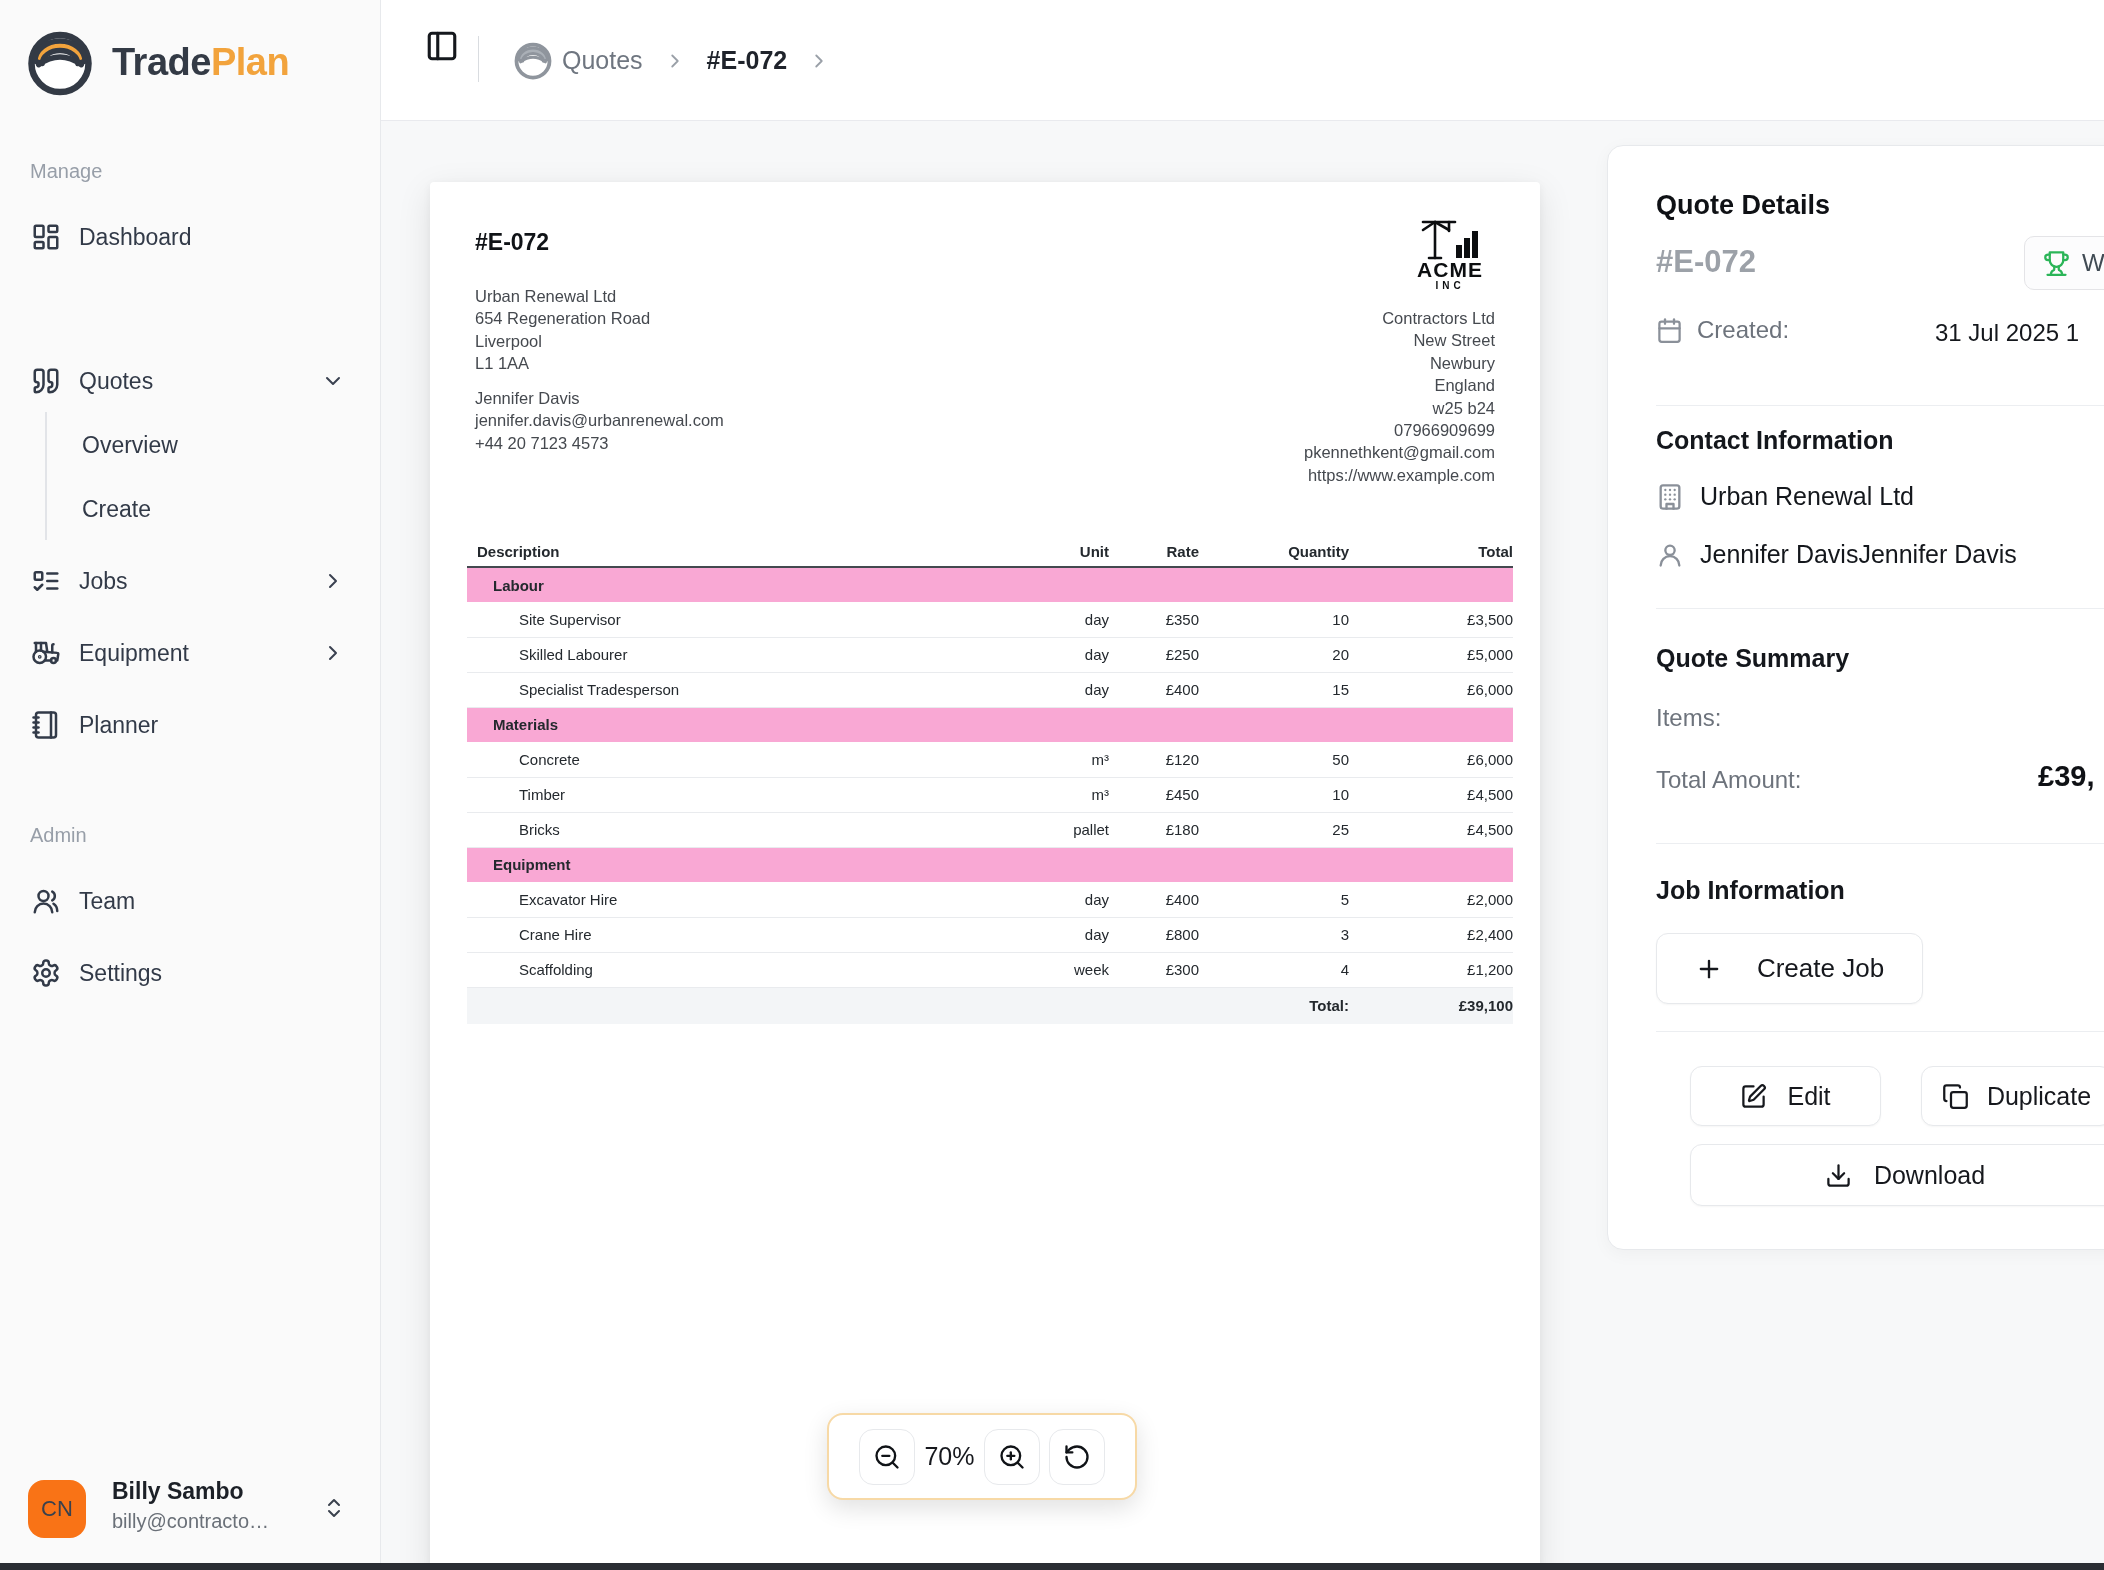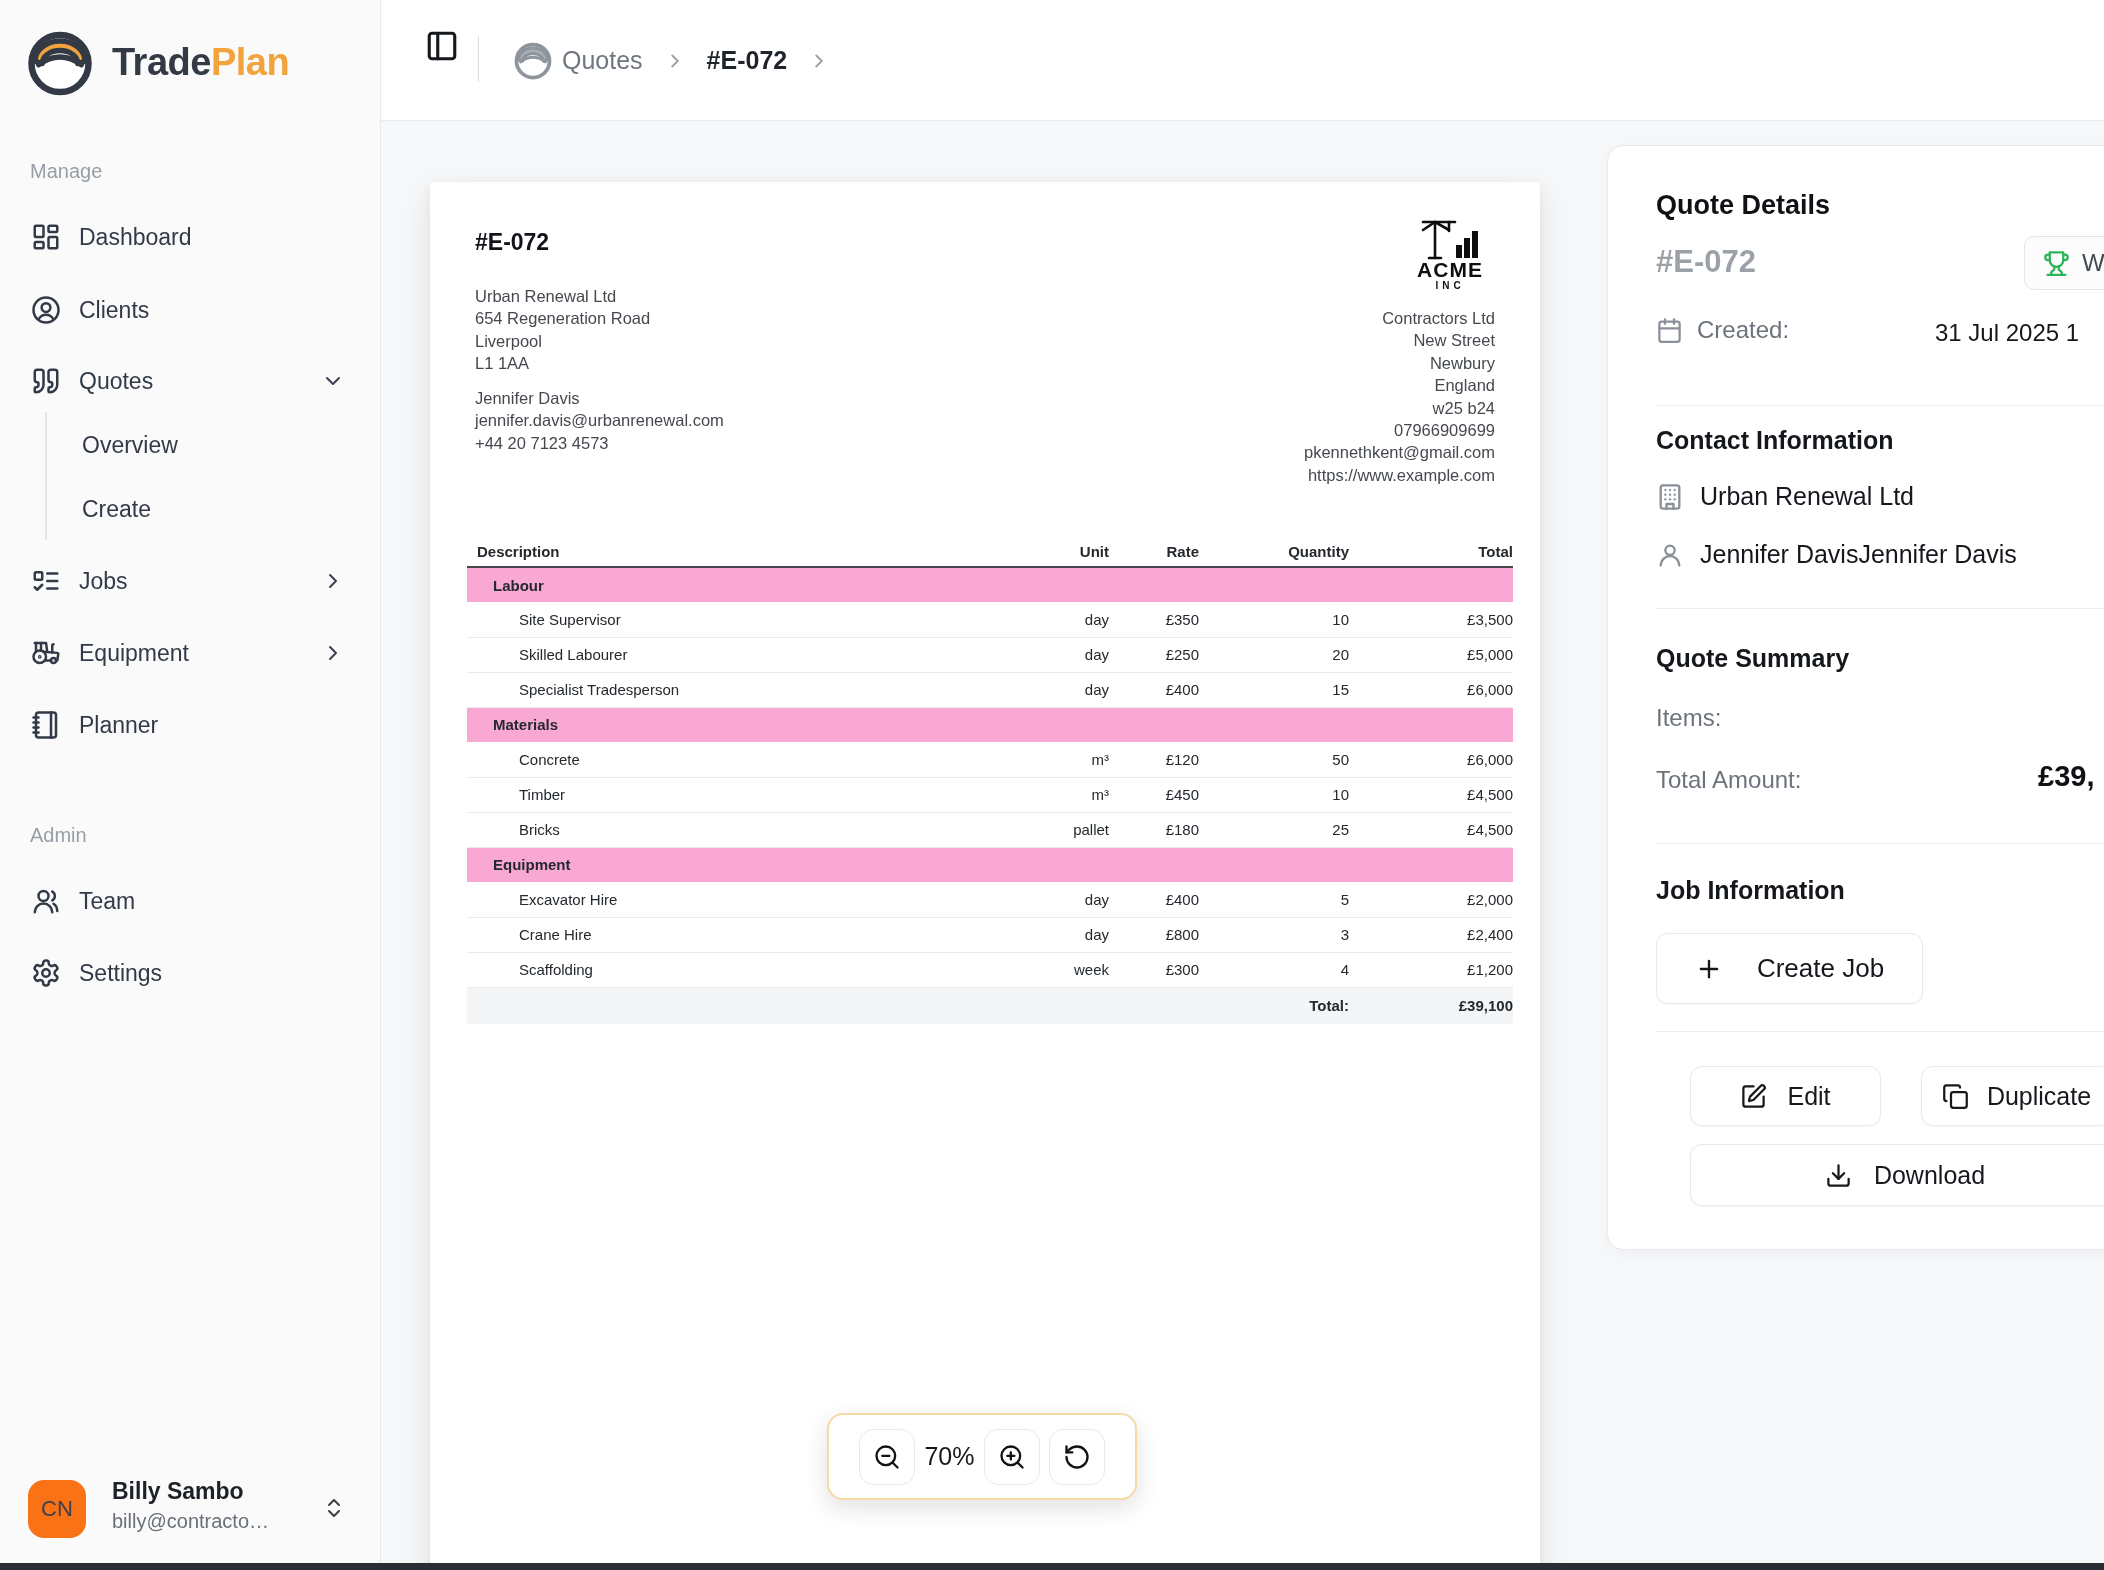--- a/index.html
+++ b/index.html
@@ -107,30 +107,20 @@
           <svg class="ic" width="30" height="30" viewBox="0 0 24 24">
             <rect width="7" height="9" x="3" y="3" rx="1"></rect>
             <rect width="7" height="5" x="14" y="3" rx="1"></rect>
             <rect width="7" height="9" x="14" y="12" rx="1"></rect>
             <rect width="7" height="5" x="3" y="16" rx="1"></rect>
           </svg>
         </span>
       <span class="nlabel">Dashboard</span>
     </div>
 
-    <div class="nav-item abs" style="top:286px;">
-      <span class="nico">
-          <svg class="ic" width="30" height="30" viewBox="0 0 24 24">
-            <circle cx="12" cy="12" r="10"></circle>
-            <circle cx="12" cy="10" r="3.5"></circle>
-            <path d="M6.2 19.4a6.5 6.5 0 0 1 11.6 0"></path>
-          </svg>
-        </span>
-      <span class="nlabel">Clients</span>
-    </div>
 
     <div class="nav-item abs" style="top:357px;">
       <span class="nico">
           <svg class="ic" width="30" height="30" viewBox="0 0 24 24">
             <path d="M16 3a2 2 0 0 0-2 2v6a2 2 0 0 0 2 2 1 1 0 0 1 1 1v1a2 2 0 0 1-2 2 1 1 0 0 0-1 1v2a1 1 0 0 0 1 1 6 6 0 0 0 6-6V5a2 2 0 0 0-2-2z"></path>
             <path d="M5 3a2 2 0 0 0-2 2v6a2 2 0 0 0 2 2 1 1 0 0 1 1 1v1a2 2 0 0 1-2 2 1 1 0 0 0-1 1v2a1 1 0 0 0 1 1 6 6 0 0 0 6-6V5a2 2 0 0 0-2-2z"></path>
           </svg>
         </span>
       <span class="nlabel">Quotes</span>
       <span class="chev">

